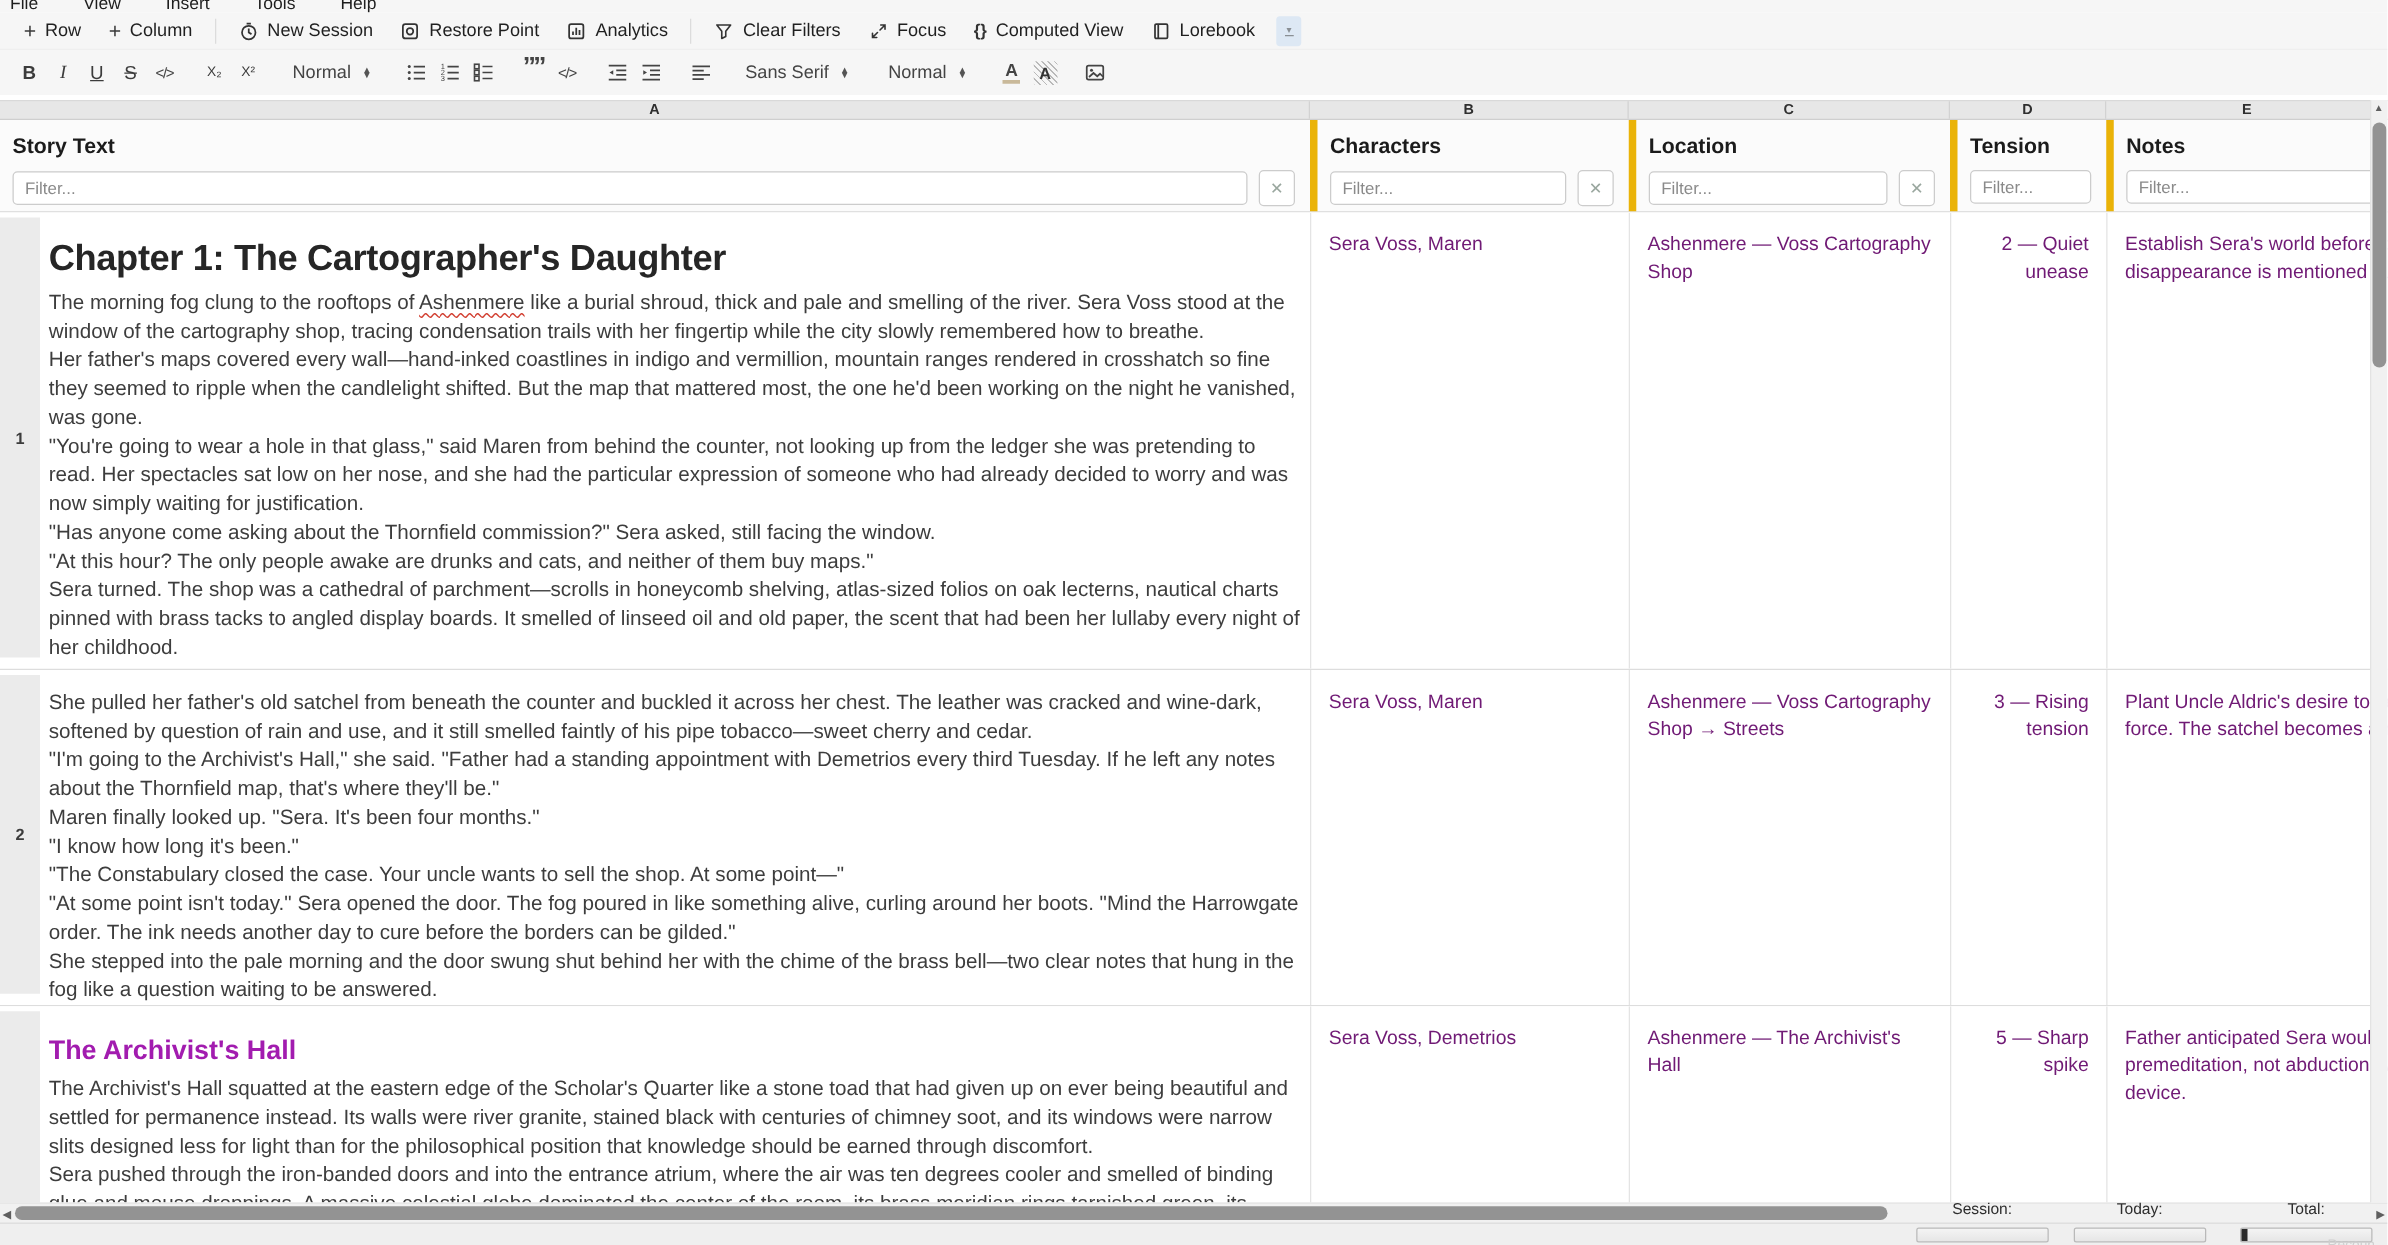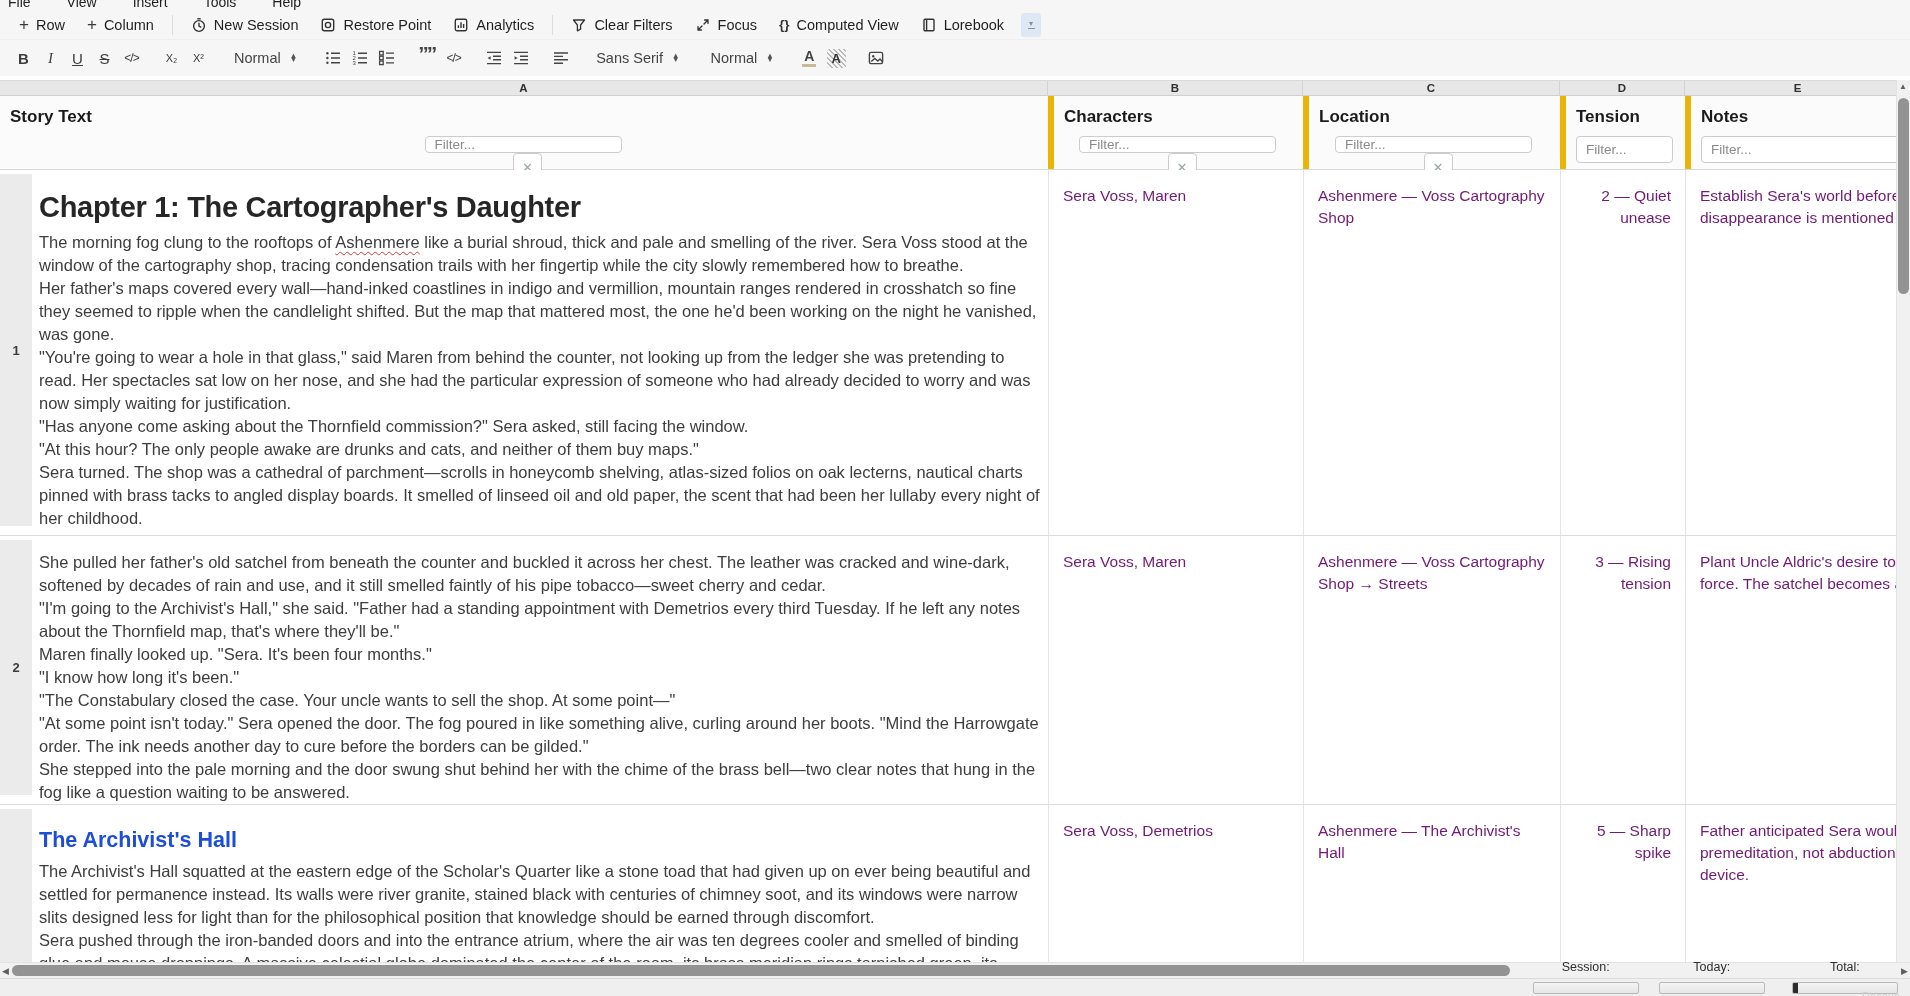--- a/index.html
+++ b/index.html
@@ -40,34 +40,34 @@
   .fhl{width:19px;height:19px;border-radius:2px;display:flex;align-items:center;justify-content:center;font-weight:bold;font-size:13px;color:#333;
        background:repeating-linear-gradient(45deg,#b9b9b9 0 1px,transparent 1px 3.5px);}
   
   .letters{position:absolute;left:0;top:80px;width:100%;height:16px;background:#e7e7e7;border-top:1px solid #d9d9d9;border-bottom:1px solid #cfcfcf;display:flex;box-sizing:border-box;}
   .lcell{font-size:11.5px;font-weight:bold;color:#2f2f2f;text-align:center;line-height:14px;border-right:1px solid #d2d2d2;box-sizing:border-box;flex:none;}
   
   .header-row{position:absolute;left:0;top:96px;width:100%;height:74px;background:#fbfbfb;border-bottom:1px solid #d8d8d8;display:flex;box-sizing:border-box;}
   .hcell{box-sizing:border-box;padding:11px 12px 0 10px;flex:none;}
   .hcell.bl{border-left:6px solid #eab308;}
   .htitle{font-size:17px;font-weight:bold;color:#1b1b1b;}
-  .hfilter{margin-top:9px;display:flex;align-items:center;flex-direction:column;}
+  .hfilter{margin-top:9px;display:flex;align-items:center;}
   .hfilter input{height:27px;border:1px solid #ccc;border-radius:4px;font-size:13.5px;padding:0 9px;color:#333;background:#fff;box-sizing:border-box;font-family:inherit;outline:none;min-width:0;}
   .hfilter input::placeholder{color:#8a8a8a;}
   .hclear{width:27px;height:27px;margin-left:9px;border:1px solid #ccc;border-radius:4px;background:#fff;display:flex;align-items:center;justify-content:center;color:#9aa79f;font-size:13px;flex:none;}
   
   .grid-body{position:absolute;left:0;top:170px;width:100%;height:792px;overflow:hidden;background:#fff;}
   .grid-row{display:flex;border-bottom:1px solid #ddd;box-sizing:border-box;background:#fff;position:relative;overflow:hidden;}
   .gutter-cell{width:32px;flex:none;position:relative;}
   .gutter-fill{position:absolute;left:0;right:0;top:4px;bottom:9px;background:#ebebeb;display:flex;align-items:center;justify-content:center;font-size:13px;font-weight:bold;color:#3c3c3c;}
   .story-cell{width:1016px;flex:none;padding:6px 8px 0 7px;box-sizing:border-box;overflow:hidden;}
   .story-cell p{margin:0;font-size:16.5px;line-height:23px;color:#3d3d3d;}
   .story-cell > p:first-child{margin-top:9px;}
   .story-h1{font-size:29px;line-height:34px;font-weight:bold;color:#262626;letter-spacing:-0.3px;margin:14px 0 7px;}
-  .story-h2{font-size:21.5px;line-height:26px;font-weight:bold;color:#1d4ed8;margin:16px 0 7px;}
+  .story-h2{font-size:21.5px;line-height:26px;font-weight:bold;color:#a21caf;margin:16px 0 7px;}
   .squiggle{text-decoration:underline;text-decoration-style:wavy;text-decoration-color:#d23f31;text-decoration-thickness:1px;text-underline-offset:3px;}
   .meta-cell{box-sizing:border-box;border-left:1px solid #e4e4e4;padding:15px 14px 0 14px;font-size:15.5px;line-height:22px;color:#701a75;overflow:hidden;flex:none;}
   .characters-cell{width:255px;}
   .location-cell{width:257px;}
   .tension-cell{width:125px;text-align:right;}
   .notes-cell{flex:1 1 auto;min-width:0;}
   .note-line{white-space:nowrap;}
   
   .hscroll{position:absolute;left:0;top:962px;width:100%;height:16px;background:#f1f1f1;border-top:1px solid #e3e3e3;box-sizing:border-box;}
   .hthumb{position:absolute;left:12px;top:2px;height:11px;width:1498px;background:#939393;border-radius:6px;}
@@ -339,21 +339,21 @@
       <div class="meta-cell notes-cell">
         <div class="note-line">Establish Sera's world before disr</div>
         <div class="note-line">disappearance is mentioned but</div>
       </div>
     </div>
     <div class="grid-row" style="height: 269px;">
       <div class="gutter-cell">
         <div class="gutter-fill">2</div>
       </div>
       <div class="story-cell">
-        <p>She pulled her father's old satchel from beneath the counter and buckled it across her chest. The leather was cracked and wine-dark, softened by decades of rain and use, and it still smelled faintly of his pipe tobacco—sweet cherry and cedar.</p>
+        <p>She pulled her father's old satchel from beneath the counter and buckled it across her chest. The leather was cracked and wine-dark, softened by question of rain and use, and it still smelled faintly of his pipe tobacco—sweet cherry and cedar.</p>
         <p>"I'm going to the Archivist's Hall," she said. "Father had a standing appointment with Demetrios every third Tuesday. If he left any notes about the Thornfield map, that's where they'll be."</p>
         <p>Maren finally looked up. "Sera. It's been four months."</p>
         <p>"I know how long it's been."</p>
         <p>"The Constabulary closed the case. Your uncle wants to sell the shop. At some point—"</p>
         <p>"At some point isn't today." Sera opened the door. The fog poured in like something alive, curling around her boots. "Mind the Harrowgate order. The ink needs another day to cure before the borders can be gilded."</p>
         <p>She stepped into the pale morning and the door swung shut behind her with the chime of the brass bell—two clear notes that hung in the fog like a question waiting to be answered.</p>
       </div>
       <div class="meta-cell characters-cell">Sera Voss, Maren</div>
       <div class="meta-cell location-cell">Ashenmere — Voss Cartography Shop → Streets</div>
       <div class="meta-cell tension-cell">3 — Rising tension</div>

